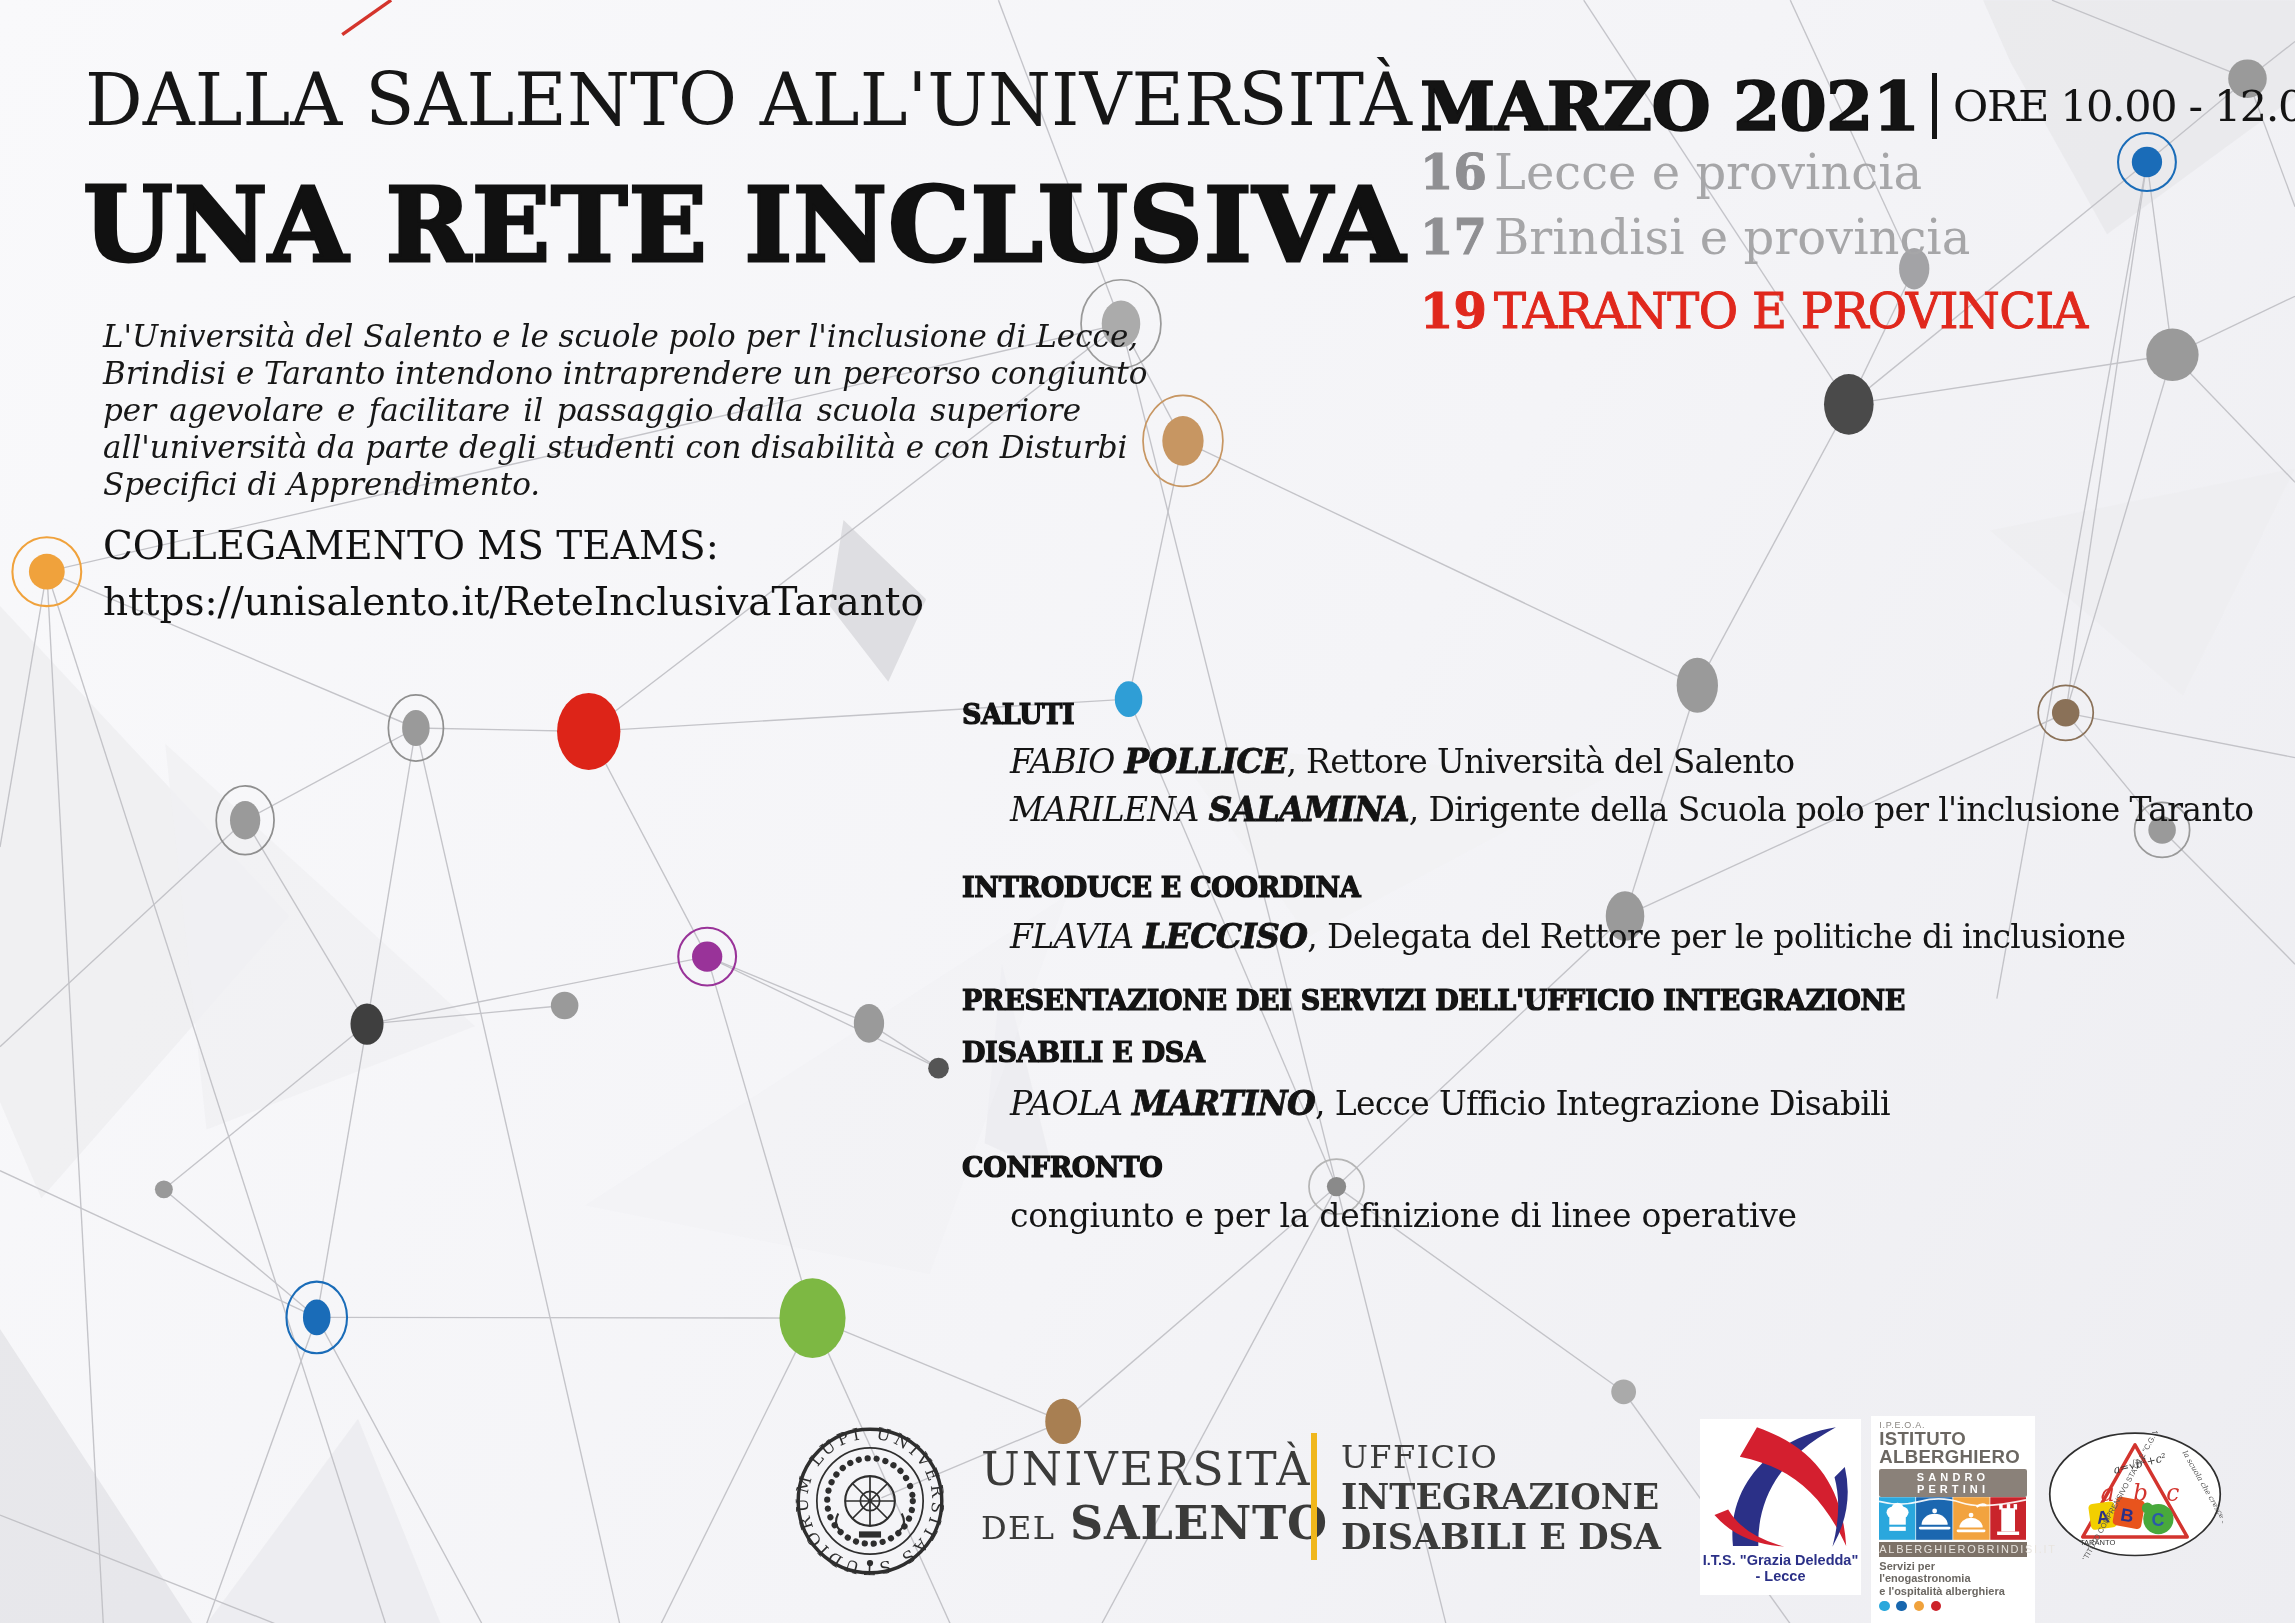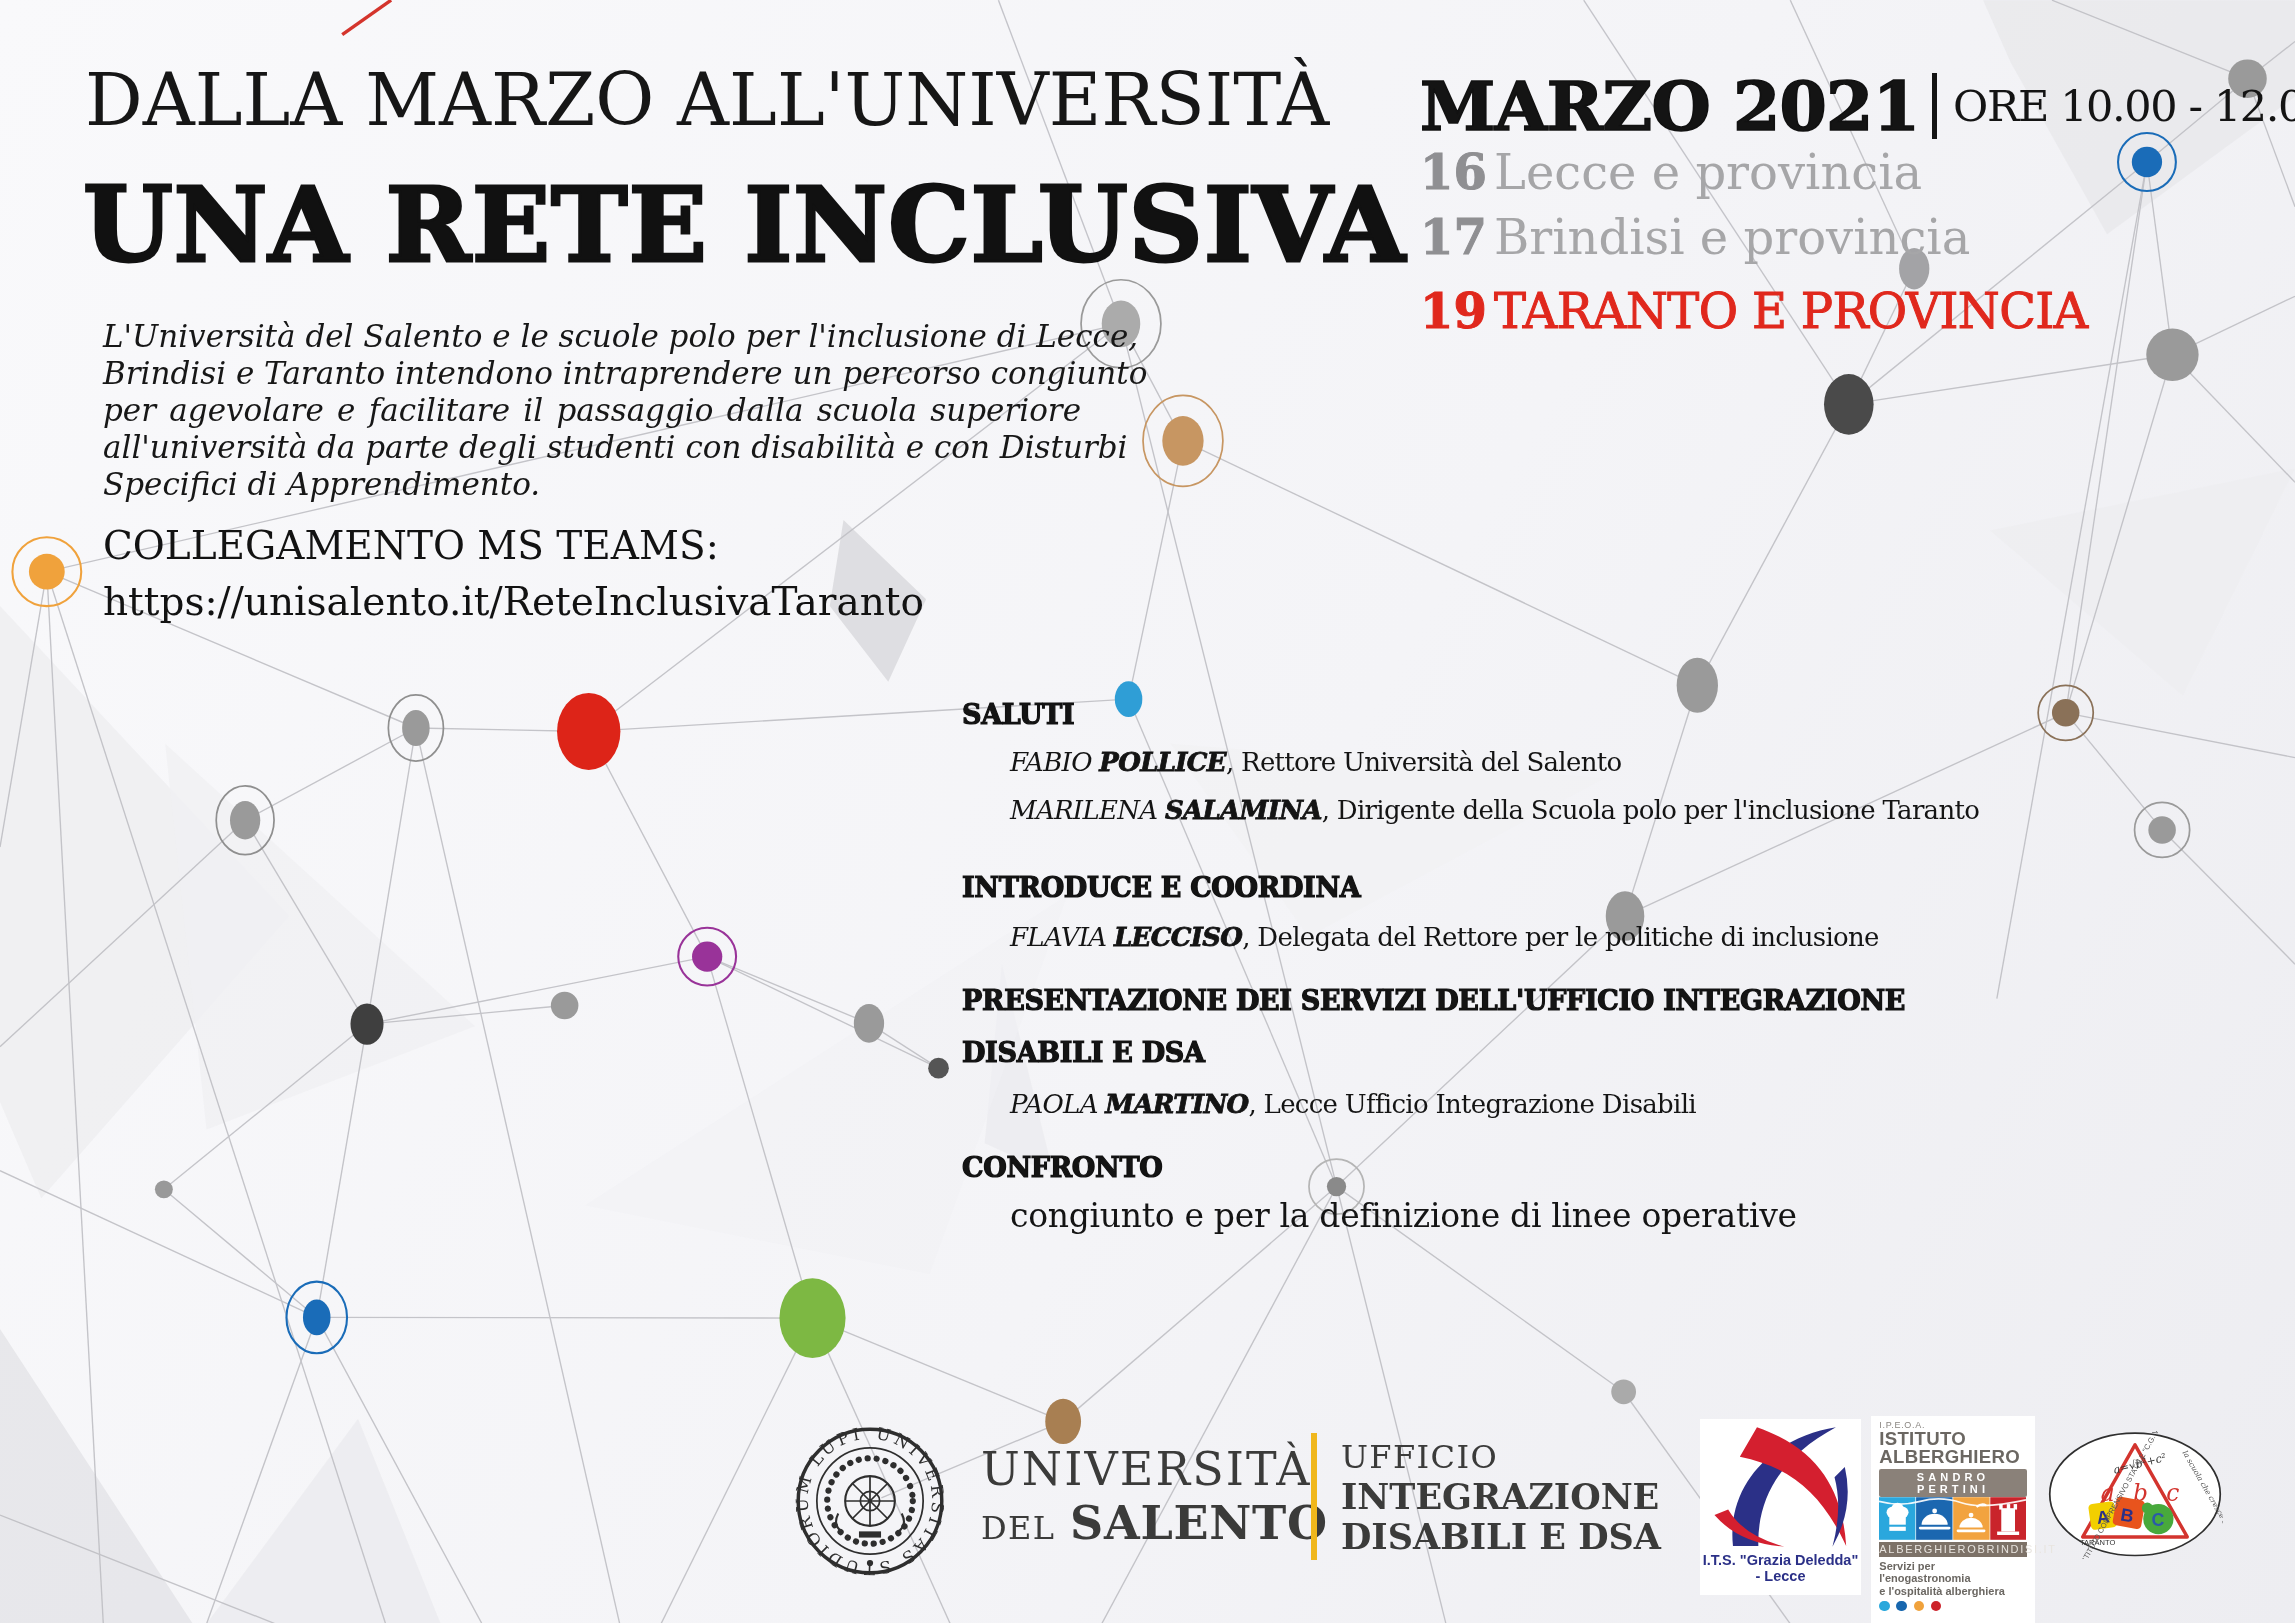--- a/index.html
+++ b/index.html
@@ -30,21 +30,21 @@
   .intro{left:103px;top:318px;width:978px;font-style:italic;font-size:31px;line-height:37px;color:#171717;}
   .intro .jline{text-align:justify;text-align-last:justify;white-space:nowrap;}
   .intro .lastline{text-align:left;}
 
   
   .teams{left:103px;top:518px;font-size:39px;line-height:56px;color:#121212;}
   .teams a{color:#121212;text-decoration:none;}
 
   
   .ph{left:962px;font-size:27px;font-weight:700;-webkit-text-stroke:1.2px #111;letter-spacing:-0.3px;white-space:nowrap;line-height:52px;}
-  .pe{left:1010px;font-size:26px;letter-spacing:-0.7px;white-space:nowrap;line-height:48px;}
+  .pe{left:1010px;font-size:33px;letter-spacing:-0.7px;white-space:nowrap;line-height:48px;}
   .pe .fn{font-style:italic;}
   .pe .ln{font-style:italic;font-weight:700;-webkit-text-stroke:0.8px #111;}
   .pb{left:1010px;font-size:33px;letter-spacing:-0.3px;white-space:nowrap;line-height:45px;}
 
   
   .uni-name{left:981px;top:1446px;color:#3b3b3a;line-height:1;}
   .uni-name .l1{font-size:46px;letter-spacing:2.1px;}
   .uni-name .l2{margin-top:8.3px;font-size:46px;}
   .uni-name .del{font-size:32px;letter-spacing:1.4px;}
   .uni-name .sal{font-weight:700;letter-spacing:0.7px;}
@@ -194,21 +194,21 @@
       <circle cx="820" cy="1460" r="20" fill="#9a9a9a"></circle>
       <ellipse cx="1262" cy="1486" rx="22" ry="28" fill="#9a9a9a"></ellipse>
       <circle cx="1363" cy="1551" r="15" fill="#555555"></circle>
       <ellipse cx="1180" cy="1914" rx="48" ry="58" fill="#7db843"></ellipse>
       <ellipse cx="1544" cy="2064" rx="26" ry="33" fill="#a87f52"></ellipse>
       <circle cx="238" cy="1727" r="13" fill="#999999"></circle>
       <circle cx="2358" cy="2021" r="18" fill="#aaaaaa"></circle>
     </g>
   </svg>
 
-  <div class="abs title1">DALLA MARZO ALL'UNIVERSITÀ</div>
+  <div class="abs title1">DALLA SALENTO ALL'UNIVERSITÀ</div>
   <div class="abs title2">UNA RETE INCLUSIVA</div>
 
   <div class="abs dates">
     <div class="month-row">
       <span class="month">MARZO 2021</span>
       <span class="month-sep"></span>
       <span class="time">ORE 10.00 - 12.00</span>
     </div>
     <div class="date-row">
       <span class="day">16</span>

